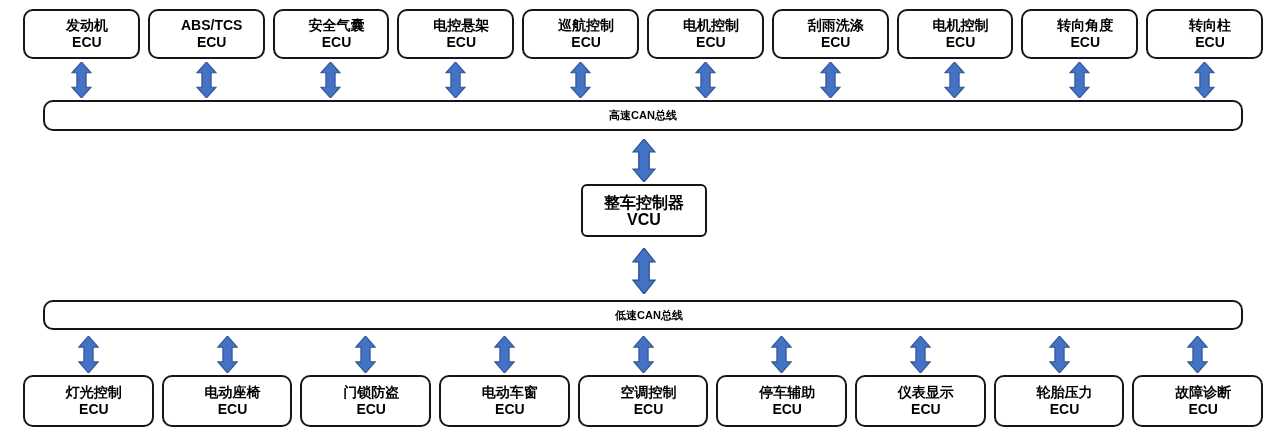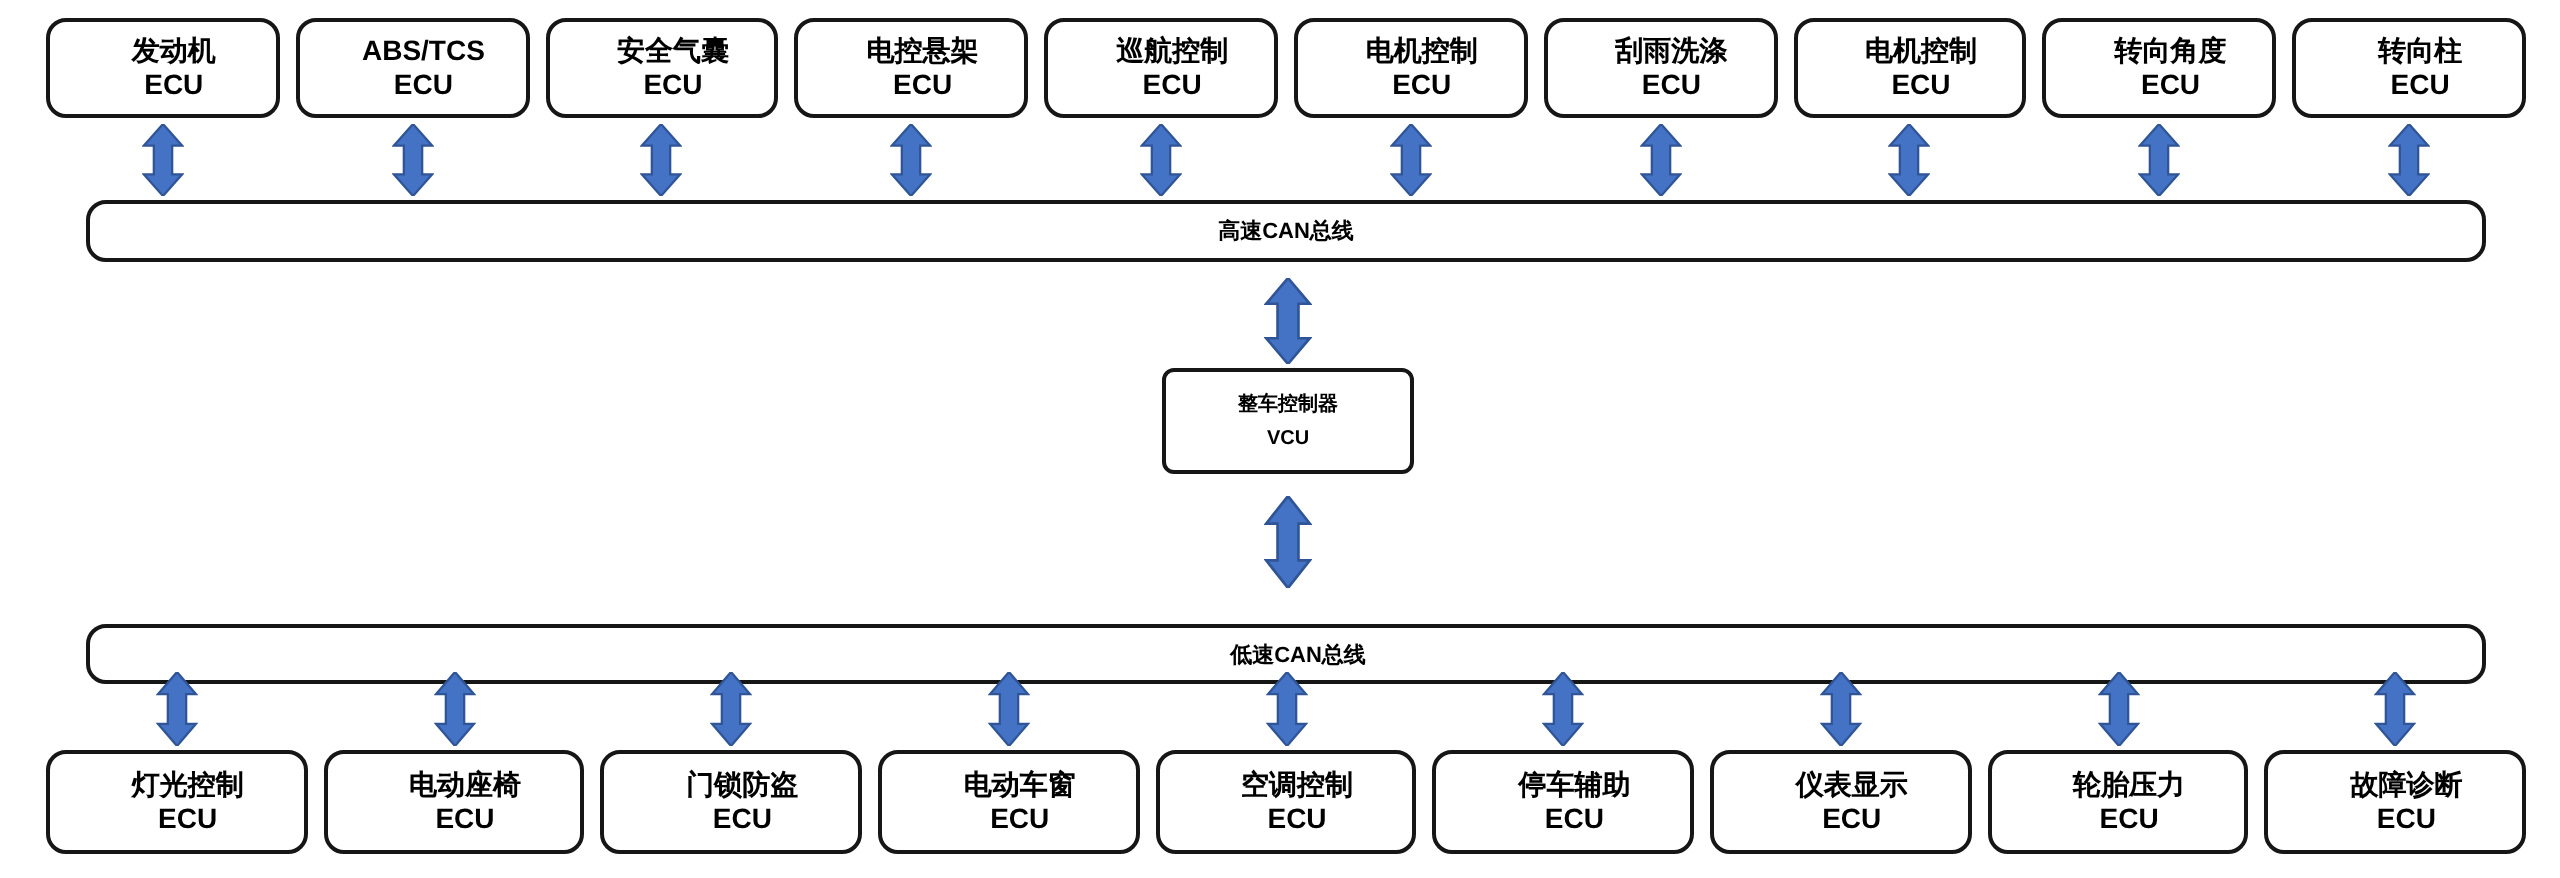--- a/index.html
+++ b/index.html
@@ -46,37 +46,37 @@
     border: 2.5px solid #161616;
     border-radius: 10px;
     display: flex;
     justify-content: center;
     align-items: center;
     font-size: 11px;
     font-weight: bold;
     color: #000000;
   }
   .bus-high { top: 100px; height: 31px; }
-  .bus-low  { top: 312px; height: 30px; padding-left: 12px; }
+  .bus-low  { top: 300px; height: 30px; padding-left: 12px; }
 
   .vcu-box {
     position: absolute;
     left: 581px;
     top: 184px;
     width: 126px;
     height: 53px;
     box-sizing: border-box;
     background: #ffffff;
     border: 2.5px solid #161616;
     border-radius: 6px;
     display: flex;
     flex-direction: column;
     justify-content: center;
     align-items: center;
-    font-size: 10px;
+    font-size: 16px;
     font-weight: bold;
     line-height: 17px;
     text-align: center;
   }
   .arrow-center { position: absolute; width: 24px; }
   .arrow-vcu-top { left: 632px; top: 139px; height: 43px; }
   .arrow-vcu-bottom { left: 632px; top: 248px; height: 46px; }
 </style>
 </head>
 <body>

